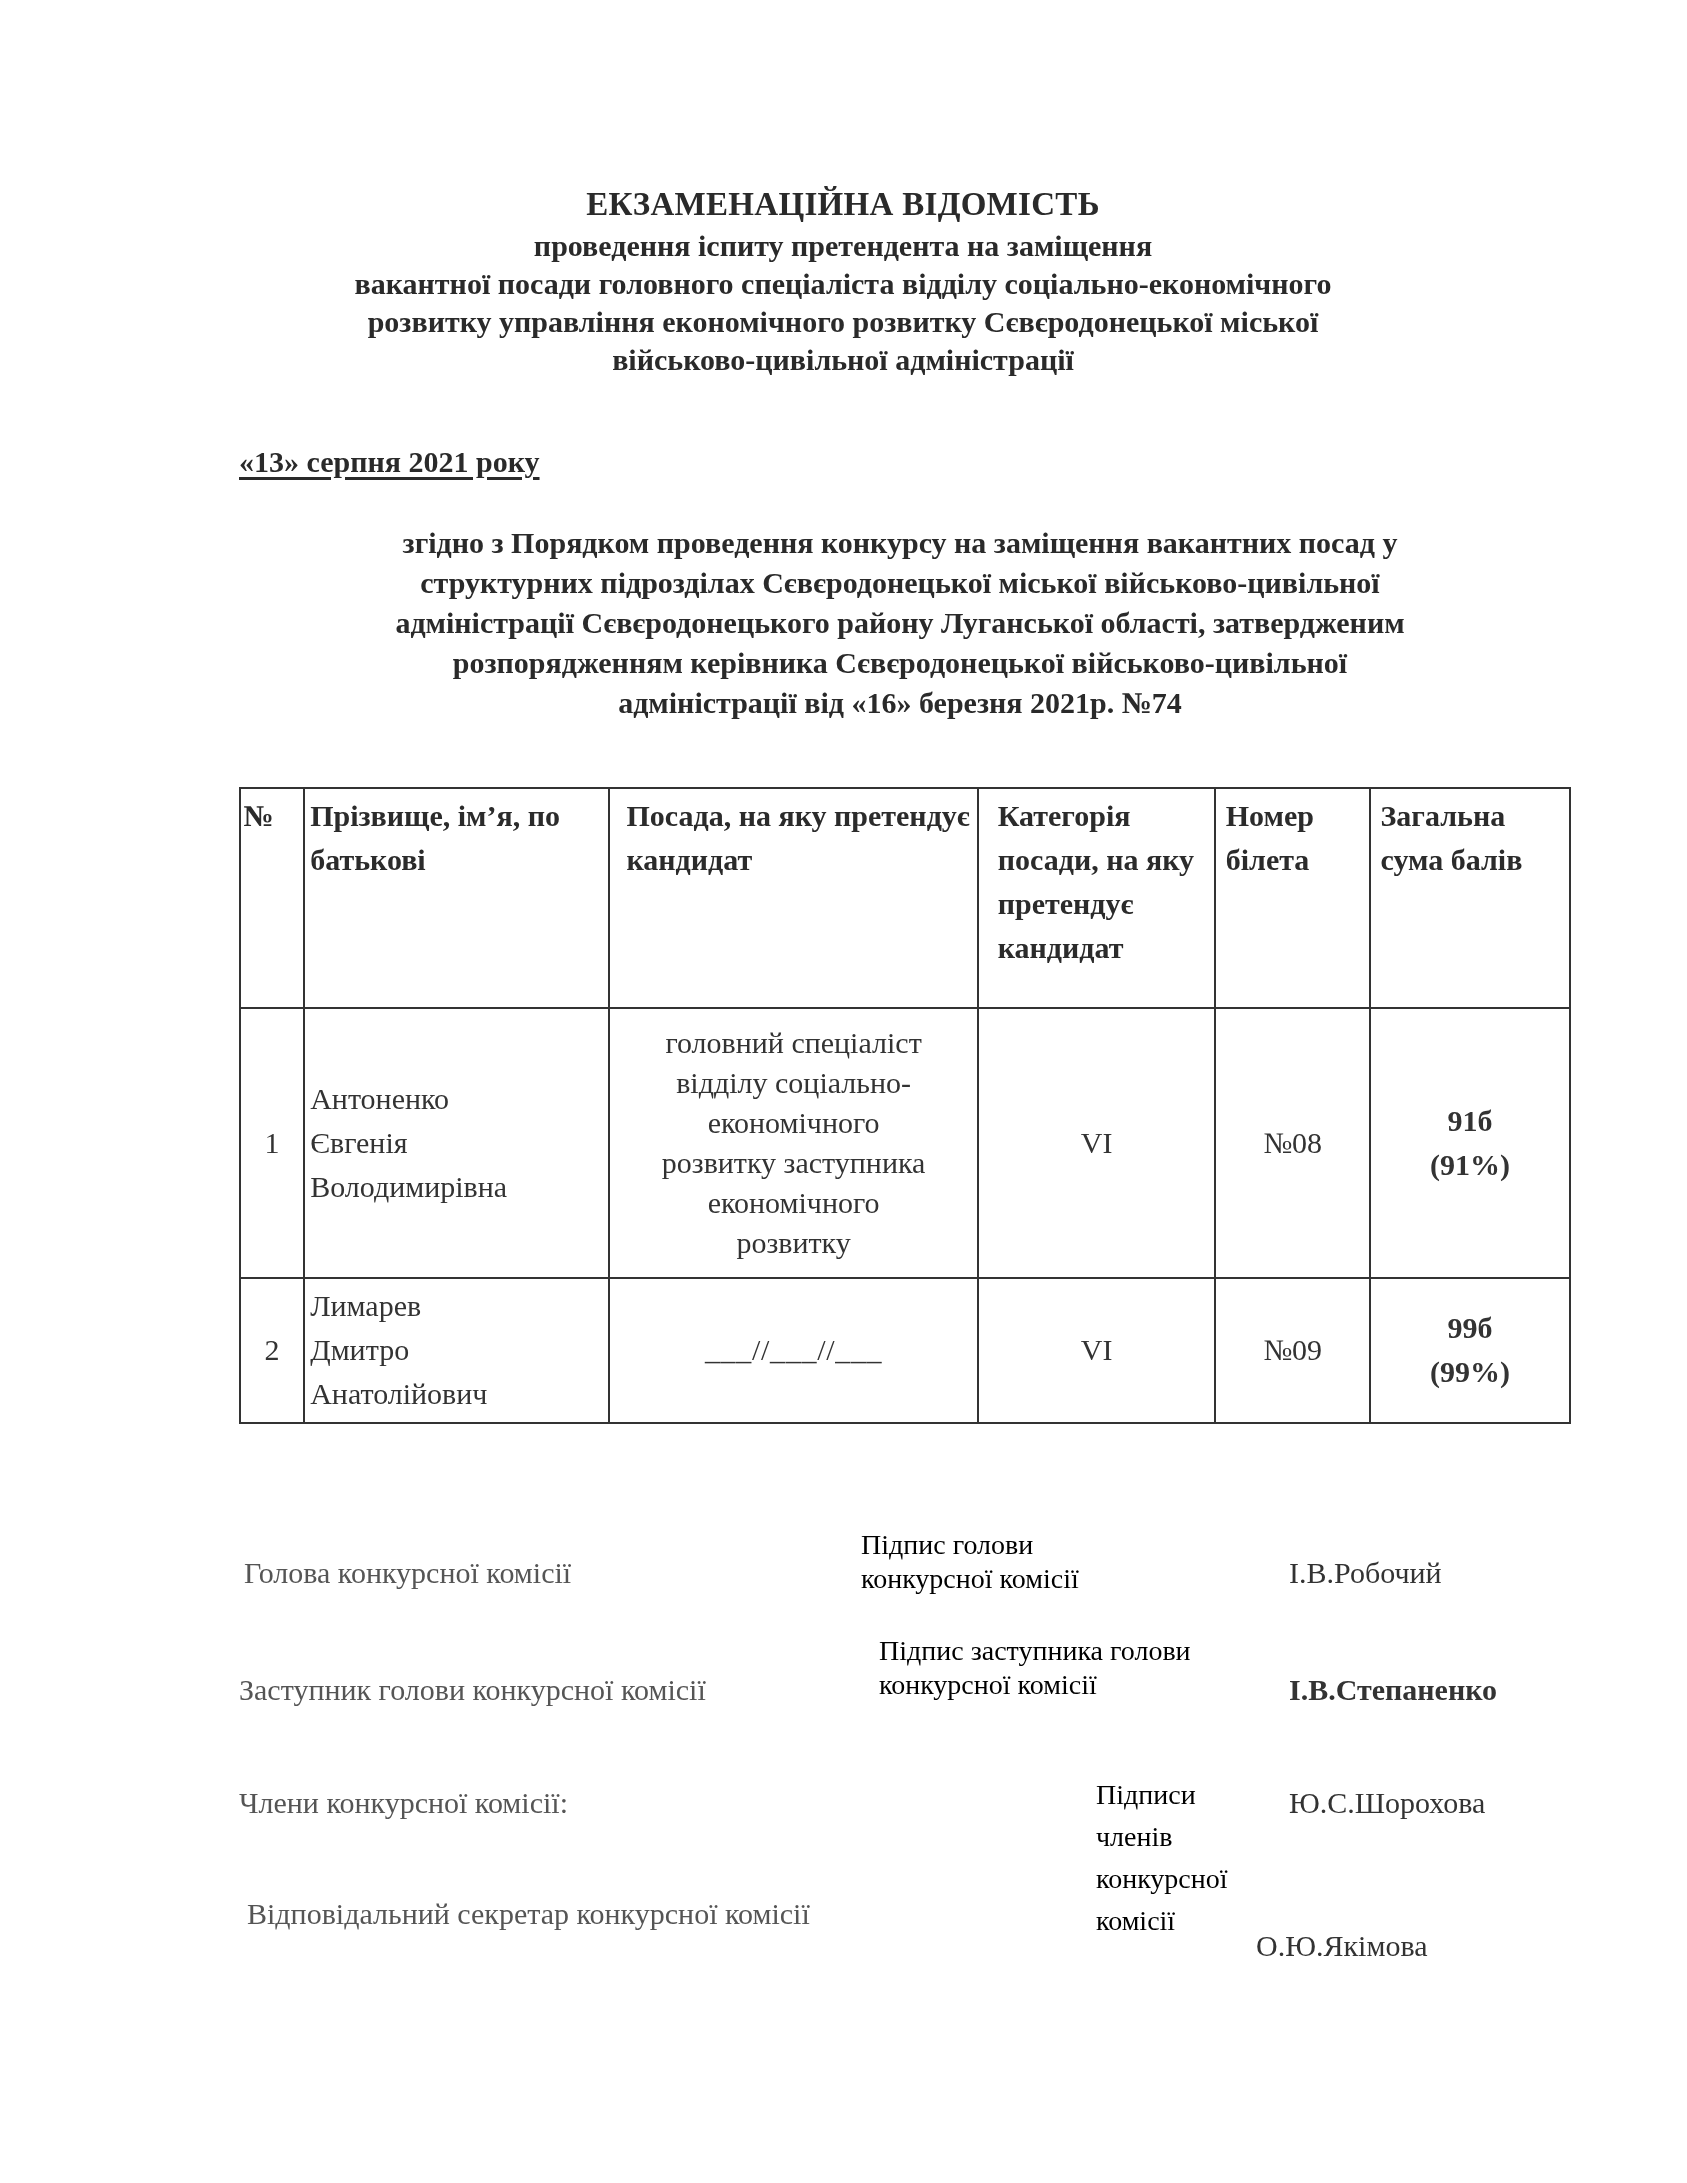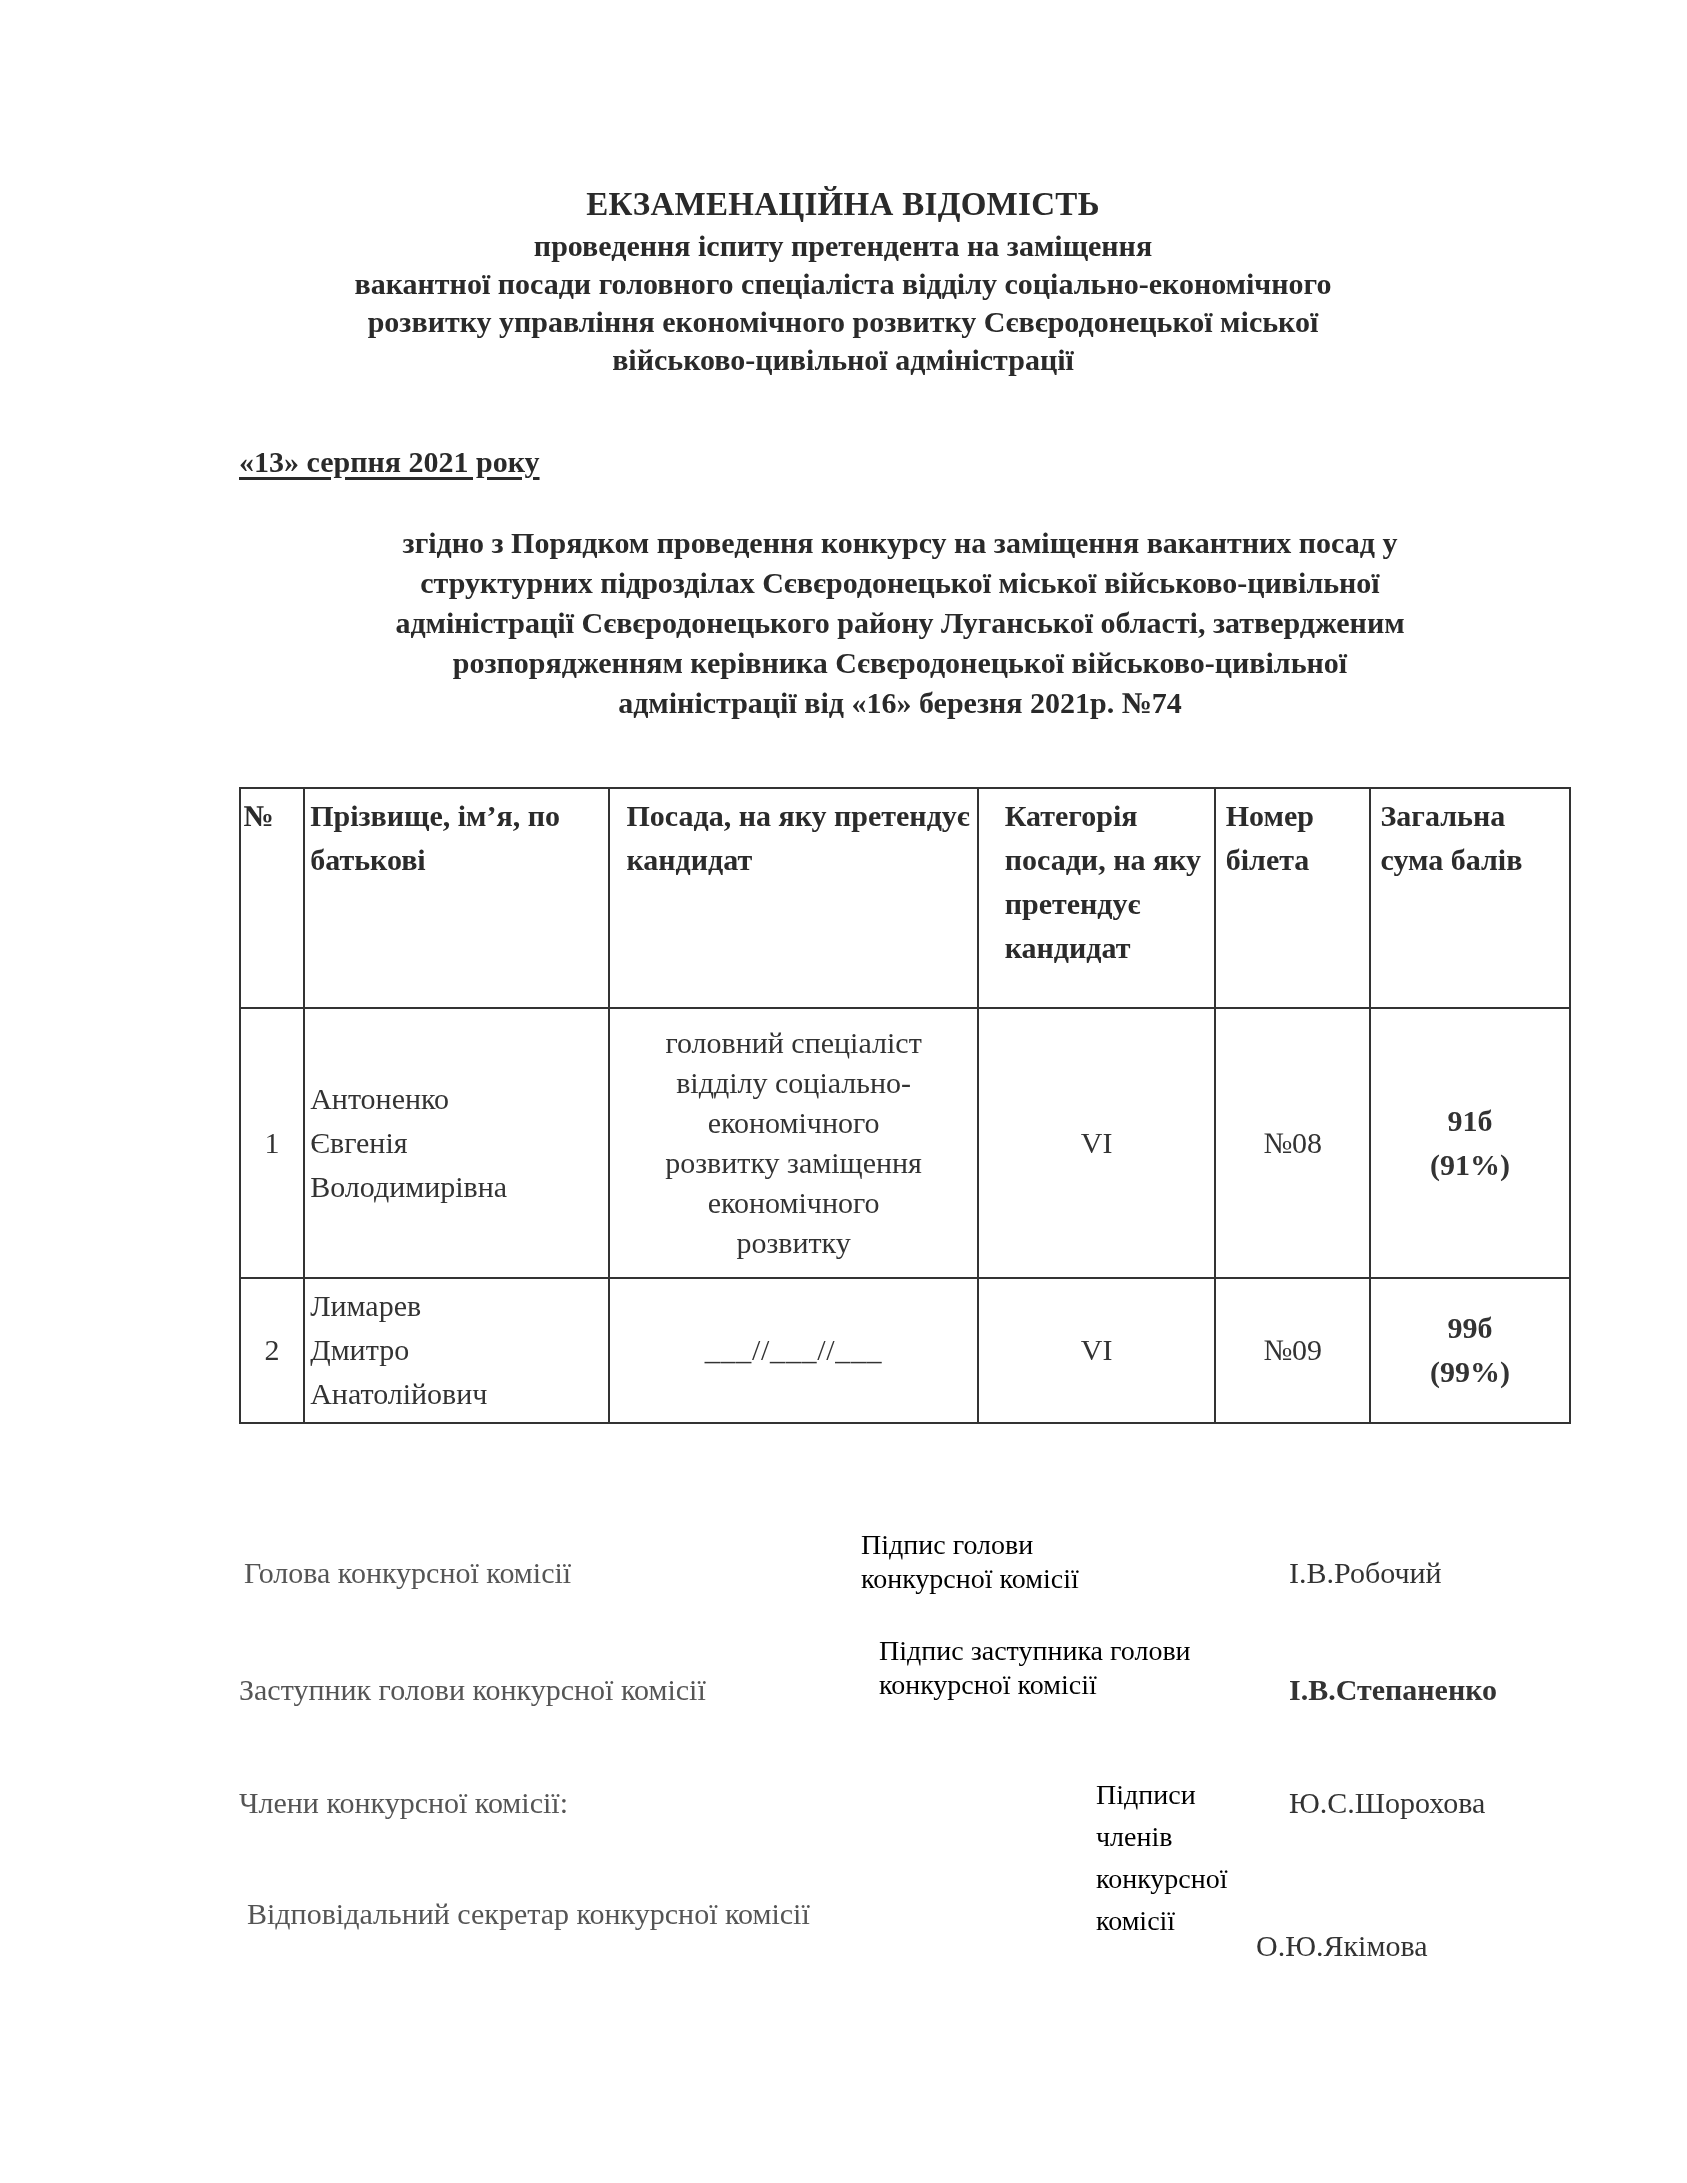--- a/index.html
+++ b/index.html
@@ -85,38 +85,38 @@
       <col class="c-pos">
       <col class="c-cat">
       <col class="c-ticket">
       <col class="c-score">
   </colgroup>
   <thead>
     <tr>
       <th style="padding-left:2.6px;padding-right:1.3px;">№</th>
       <th>Прізвище, ім’я, по батькові</th>
       <th style="padding-left:16px;">Посада, на яку претендує кандидат</th>
-      <th style="padding-left:26px;">Категорія посади, на яку претендує кандидат</th>
+      <th style="padding-left:19px;">Категорія посади, на яку претендує кандидат</th>
       <th style="padding-left:9.3px;">Номер білета</th>
       <th style="padding-left:9.3px;">Загальна сума балів</th>
     </tr>
   </thead>
   <tbody>
     <tr class="row1">
       <td class="num">1</td>
       <td>
         <div>Антоненко</div>
         <div>Євгенія</div>
         <div>Володимирівна</div>
       </td>
       <td class="center" style="line-height:40px;">
         <div>головний спеціаліст</div>
         <div>відділу соціально-</div>
         <div>економічного</div>
-        <div>розвитку заміщення</div>
+        <div>розвитку заступника</div>
         <div>економічного</div>
         <div>розвитку</div>
       </td>
       <td class="center">VI</td>
       <td class="center">№08</td>
       <td class="score">
         <div>91б</div>
         <div>(91%)</div>
       </td>
     </tr>

